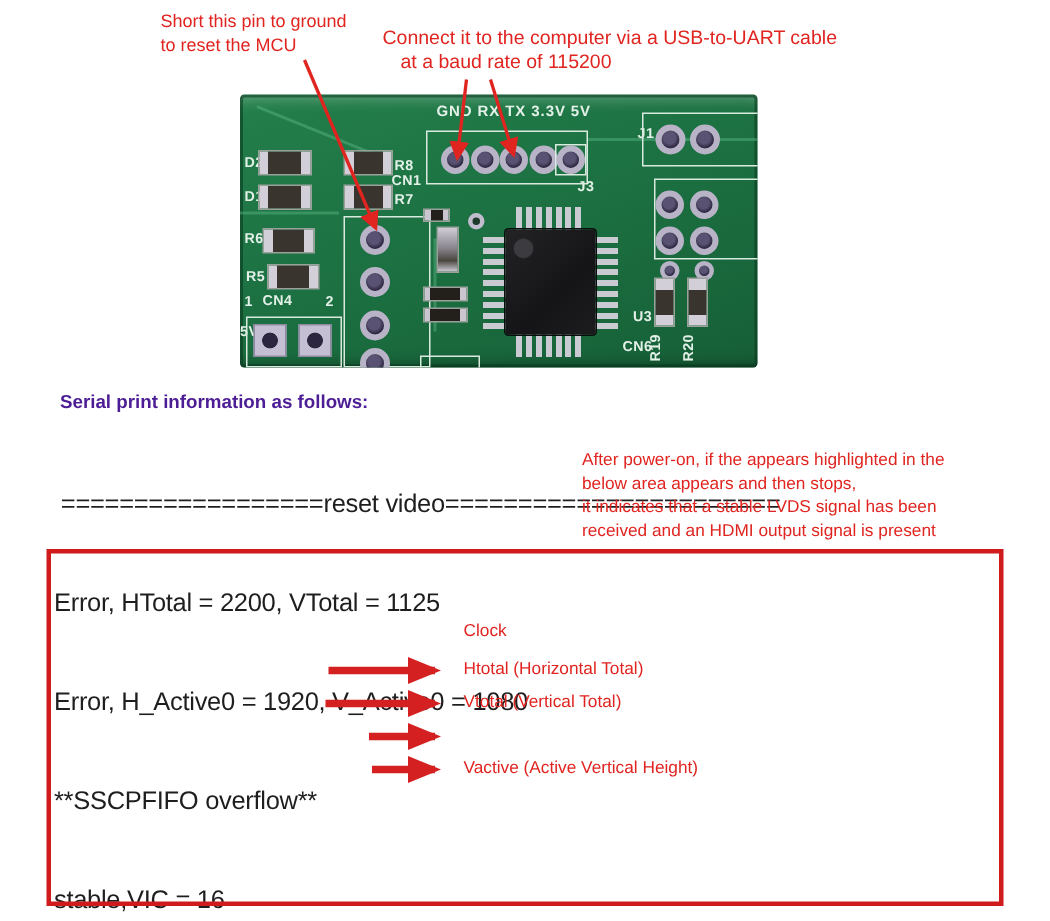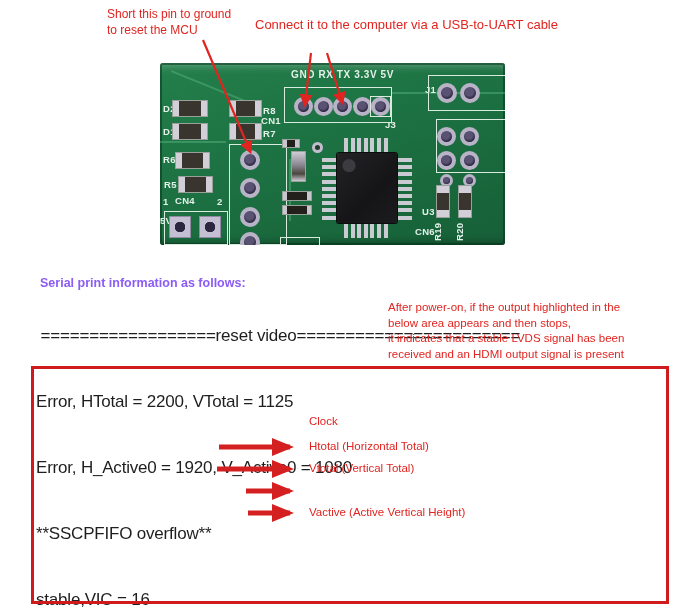--- a/index.html
+++ b/index.html
@@ -13,21 +13,21 @@
   .ann2 .l2{padding-left:12px;}
   .power-note{left:388px;top:300px;font-size:11.5px;line-height:15.7px;}
   .rlabel{position:absolute;font-size:11.5px;color:#e02420;white-space:nowrap;}
   .lbl-clock{left:309px;top:415px;}
   .lbl-htotal{left:309px;top:440px;text-align:center;}
   .lbl-vtotal{left:309px;top:462px;}
   .lbl-hactive{left:309px;top:484px;}
   .lbl-vactive{left:309px;top:506px;}
 
   
-  .serial-header{position:absolute;left:40px;top:276px;font-size:12.5px;font-weight:bold;color:#8b5cf6;}
+  .serial-header{position:absolute;left:40px;top:261px;font-size:12.5px;font-weight:bold;color:#4c1d95;}
   .console{position:absolute;left:36px;top:281px;font-size:17px;line-height:22px;
            color:#1e1e1e;white-space:pre;letter-spacing:-0.2px;}
   .highlight-box{position:absolute;left:31px;top:366px;width:638px;height:238px;
            border:3px solid #cf1b1b;box-sizing:border-box;}
 
   
   .pcb{position:absolute;left:160px;top:63px;width:345px;height:182px;border-radius:3px;
        background:linear-gradient(160deg,#237f4b,#1b6e40 55%,#175f37);
        box-shadow:inset 0 0 0 2px rgba(6,52,28,.55), inset 0 8px 10px -6px rgba(255,255,255,.35),
                   inset 0 -8px 10px -7px rgba(0,0,0,.45);
@@ -64,20 +64,21 @@
 <body>
 
 <div class="stage">
 
   <div class="red-note ann1">
     <div>Short this pin to ground</div>
     <div>to reset the MCU</div>
   </div>
   <div class="red-note ann2">
     <div>Connect it to the computer via a USB-to-UART cable</div>
+    <div class="l2">at a baud rate of 115200</div>
   </div>
 
   <div class="pcb">
 
     <div class="trace" style="left:232px;top:29px;width:113px;height:2px;"></div>
     <div class="trace" style="left:0;top:78px;width:66px;height:2px;"></div>
     <div class="trace" style="left:8px;top:24px;width:90px;height:2px;transform:rotate(22deg);"></div>
     <div class="trace" style="left:129px;top:96px;width:2px;height:62px;"></div>
 
     <div class="silk big" style="left:131px;top:6px;">GND RX TX 3.3V 5V</div>
@@ -167,21 +168,21 @@
     
     
     
     
     
   </div>
 
   <div class="highlight-box"></div>
 
   <div class="red-note power-note">
-    <div>After power-on, if the output highlighted in the</div>
+    <div>After power-on, if the appears highlighted in the</div>
     <div>below area appears and then stops,</div>
     <div>it indicates that a stable LVDS signal has been</div>
     <div>received and an HDMI output signal is present</div>
   </div>
 
   <div class="rlabel lbl-clock">Clock</div>
   <div class="rlabel lbl-htotal">Htotal (Horizontal Total)</div>
   <div class="rlabel lbl-vtotal">Vtotal (Vertical Total)</div>
   <div class="rlabel lbl-vactive">Vactive (Active Vertical Height)</div>
 

